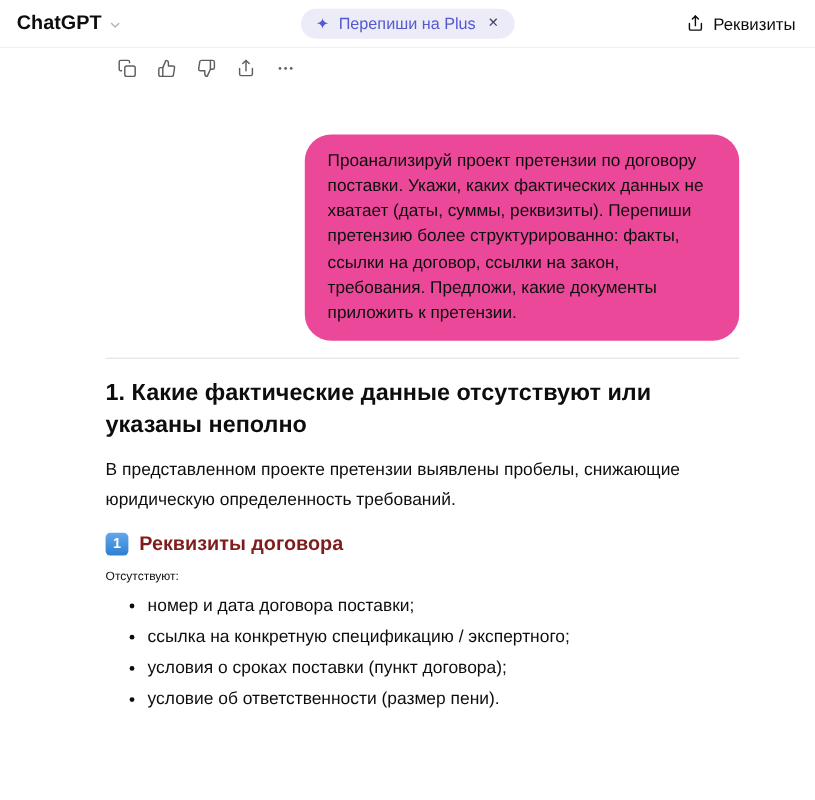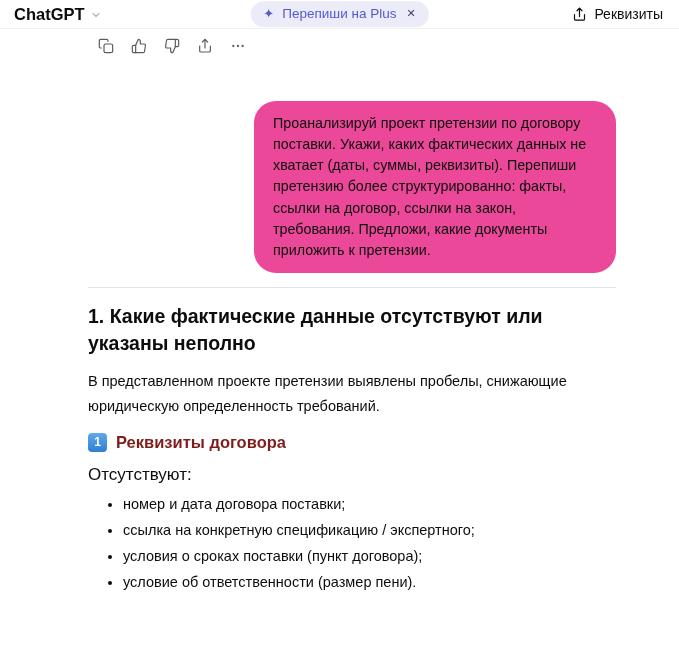--- a/index.html
+++ b/index.html
@@ -4,21 +4,21 @@
 <style>
   * { margin:0; padding:0; box-sizing:border-box; }
   html,body { background:#ffffff; }
   body {
     width:679px; height:667px; overflow:hidden;
     font-family:"Liberation Sans","DejaVu Sans",sans-serif;
     color:#0d0d0d;
   }
   
   .topbar {
-    height:29px; position:relative;
+    height:40px; position:relative;
     display:flex; align-items:center; justify-content:space-between;
     padding:0 14px; border-bottom:1px solid #f0f0f0; background:#fff;
   }
   .brand { display:flex; align-items:center; gap:5px; cursor:pointer; background:none; border:none; }
   .brand-label { font-size:16.5px; font-weight:600; color:#0d0d0d; font-family:inherit; }
   .chev { color:#b4b4b4; margin-top:2px; }
   .pill {
     position:absolute; left:50%; top:50%; transform:translate(-50%,-50%);
     display:flex; align-items:center; gap:8px;
     background:#ececf9; border:none; border-radius:999px;
@@ -50,21 +50,21 @@
   .h2 { margin-top:15px; font-size:19.5px; font-weight:700; line-height:1.4; color:#0d0d0d; }
   .lead { margin-top:11px; font-size:14.5px; line-height:1.72; }
   .h3row { margin-top:14px; display:flex; align-items:center; gap:9px; }
   .keycap {
     width:19px; height:19px; border-radius:4px;
     background:linear-gradient(#61a8ec,#2f7fd0);
     color:#fff; font-size:12px; font-weight:700;
     display:flex; align-items:center; justify-content:center;
   }
   .h3title { font-size:16.5px; font-weight:700; color:#7f1d1d; }
-  .absent { margin-top:10px; font-size:17px; line-height:1.5; }
+  .absent { margin-top:10px; font-size:10px; line-height:1.5; }
   .missing { margin-top:7px; padding-left:35px; list-style:disc outside; }
   .missing li { font-size:14.5px; line-height:1.45; margin-bottom:5px; }
   svg { display:block; }
 </style>
 </head>
 <body>
 
 <div class="page">
 
   <header class="topbar">

